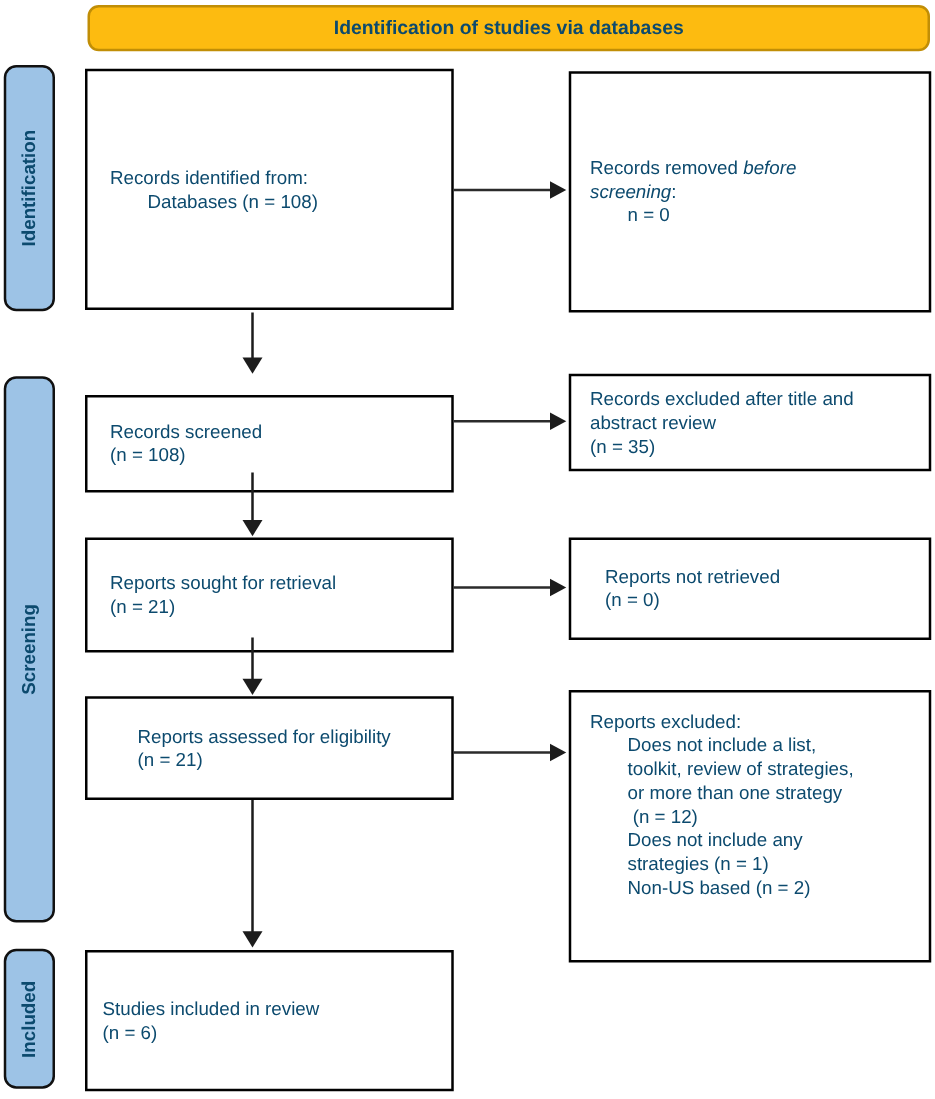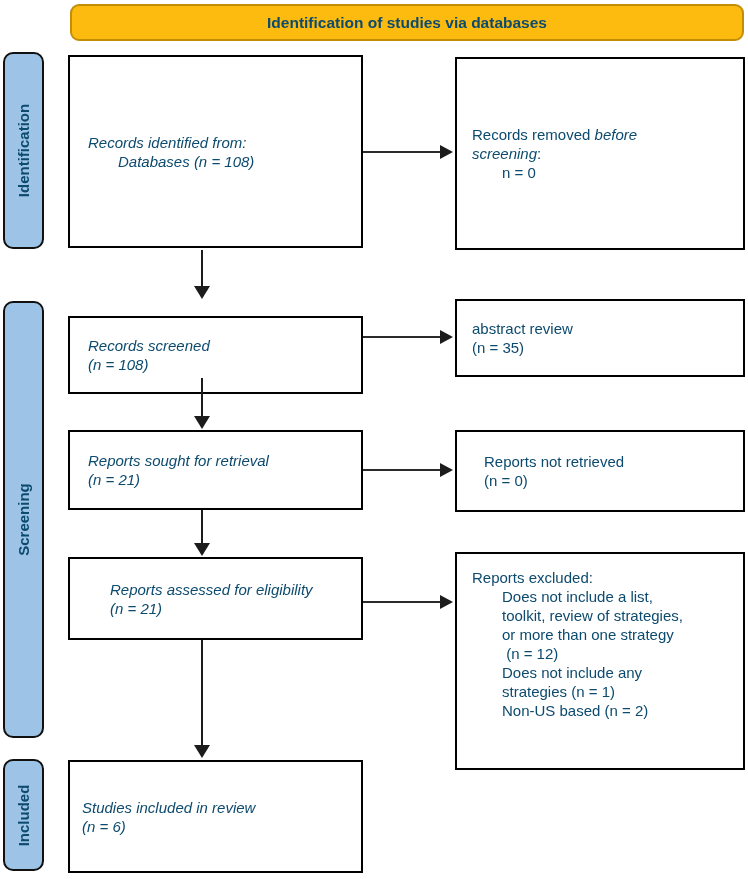--- a/index.html
+++ b/index.html
@@ -41,27 +41,27 @@
   
   .box{
     position:absolute;
     box-sizing:border-box;
     background:#fff;
     border:2.5px solid #000;
     display:flex;flex-direction:column;justify-content:center;
     font-size:15px;line-height:19px;
     padding:6px 8px 6px 18px;
   }
-  .col-left{left:68px;width:295px;font-style:italic;}
+  .col-left{left:68px;width:295px;}
   .col-right{left:455px;width:290px;}
   #box-records-identified{top:55px;height:193px;}
   #box-records-removed{top:57px;height:193px;padding-left:15px;}
   #box-records-screened{top:316px;height:78px;}
   #box-records-excluded{top:299px;height:78px;padding-left:15px;}
-  #box-reports-sought{top:430px;height:80px;}
+  #box-reports-sought{top:430px;height:92px;}
   #box-reports-not-retrieved{top:430px;height:82px;padding-left:27px;}
   #box-reports-assessed{top:557px;height:83px;padding-left:40px;}
   #box-reports-excluded{top:552px;height:218px;padding-left:15px;justify-content:flex-start;padding-top:14px;}
   #box-studies-included{top:760px;height:113px;padding-left:12px;}
   .tline{white-space:pre-wrap;}
   .tline.ind{padding-left:30px;}
   
   .vline{position:absolute;width:2px;background:#1c1c1c;}
   .hline{position:absolute;height:2px;background:#2b2b2b;}
   .head-down{
@@ -103,20 +103,21 @@
   <div class="box col-right" id="box-records-removed">
       <div class="tline"><span>Records removed </span><span style="font-style: italic;">before</span></div>
       <div class="tline"><span style="font-style: italic;">screening</span><span>:</span></div>
       <div class="tline ind">n = 0</div>
     </div>
   <div class="box col-left" id="box-records-screened">
       <div class="tline">Records screened</div>
       <div class="tline">(n = 108)</div>
     </div>
   <div class="box col-right" id="box-records-excluded">
+      <div class="tline">Records excluded after title and</div>
       <div class="tline">abstract review</div>
       <div class="tline">(n = 35)</div>
     </div>
   <div class="box col-left" id="box-reports-sought">
       <div class="tline">Reports sought for retrieval</div>
       <div class="tline">(n = 21)</div>
     </div>
   <div class="box col-right" id="box-reports-not-retrieved">
       <div class="tline">Reports not retrieved</div>
       <div class="tline">(n = 0)</div>

